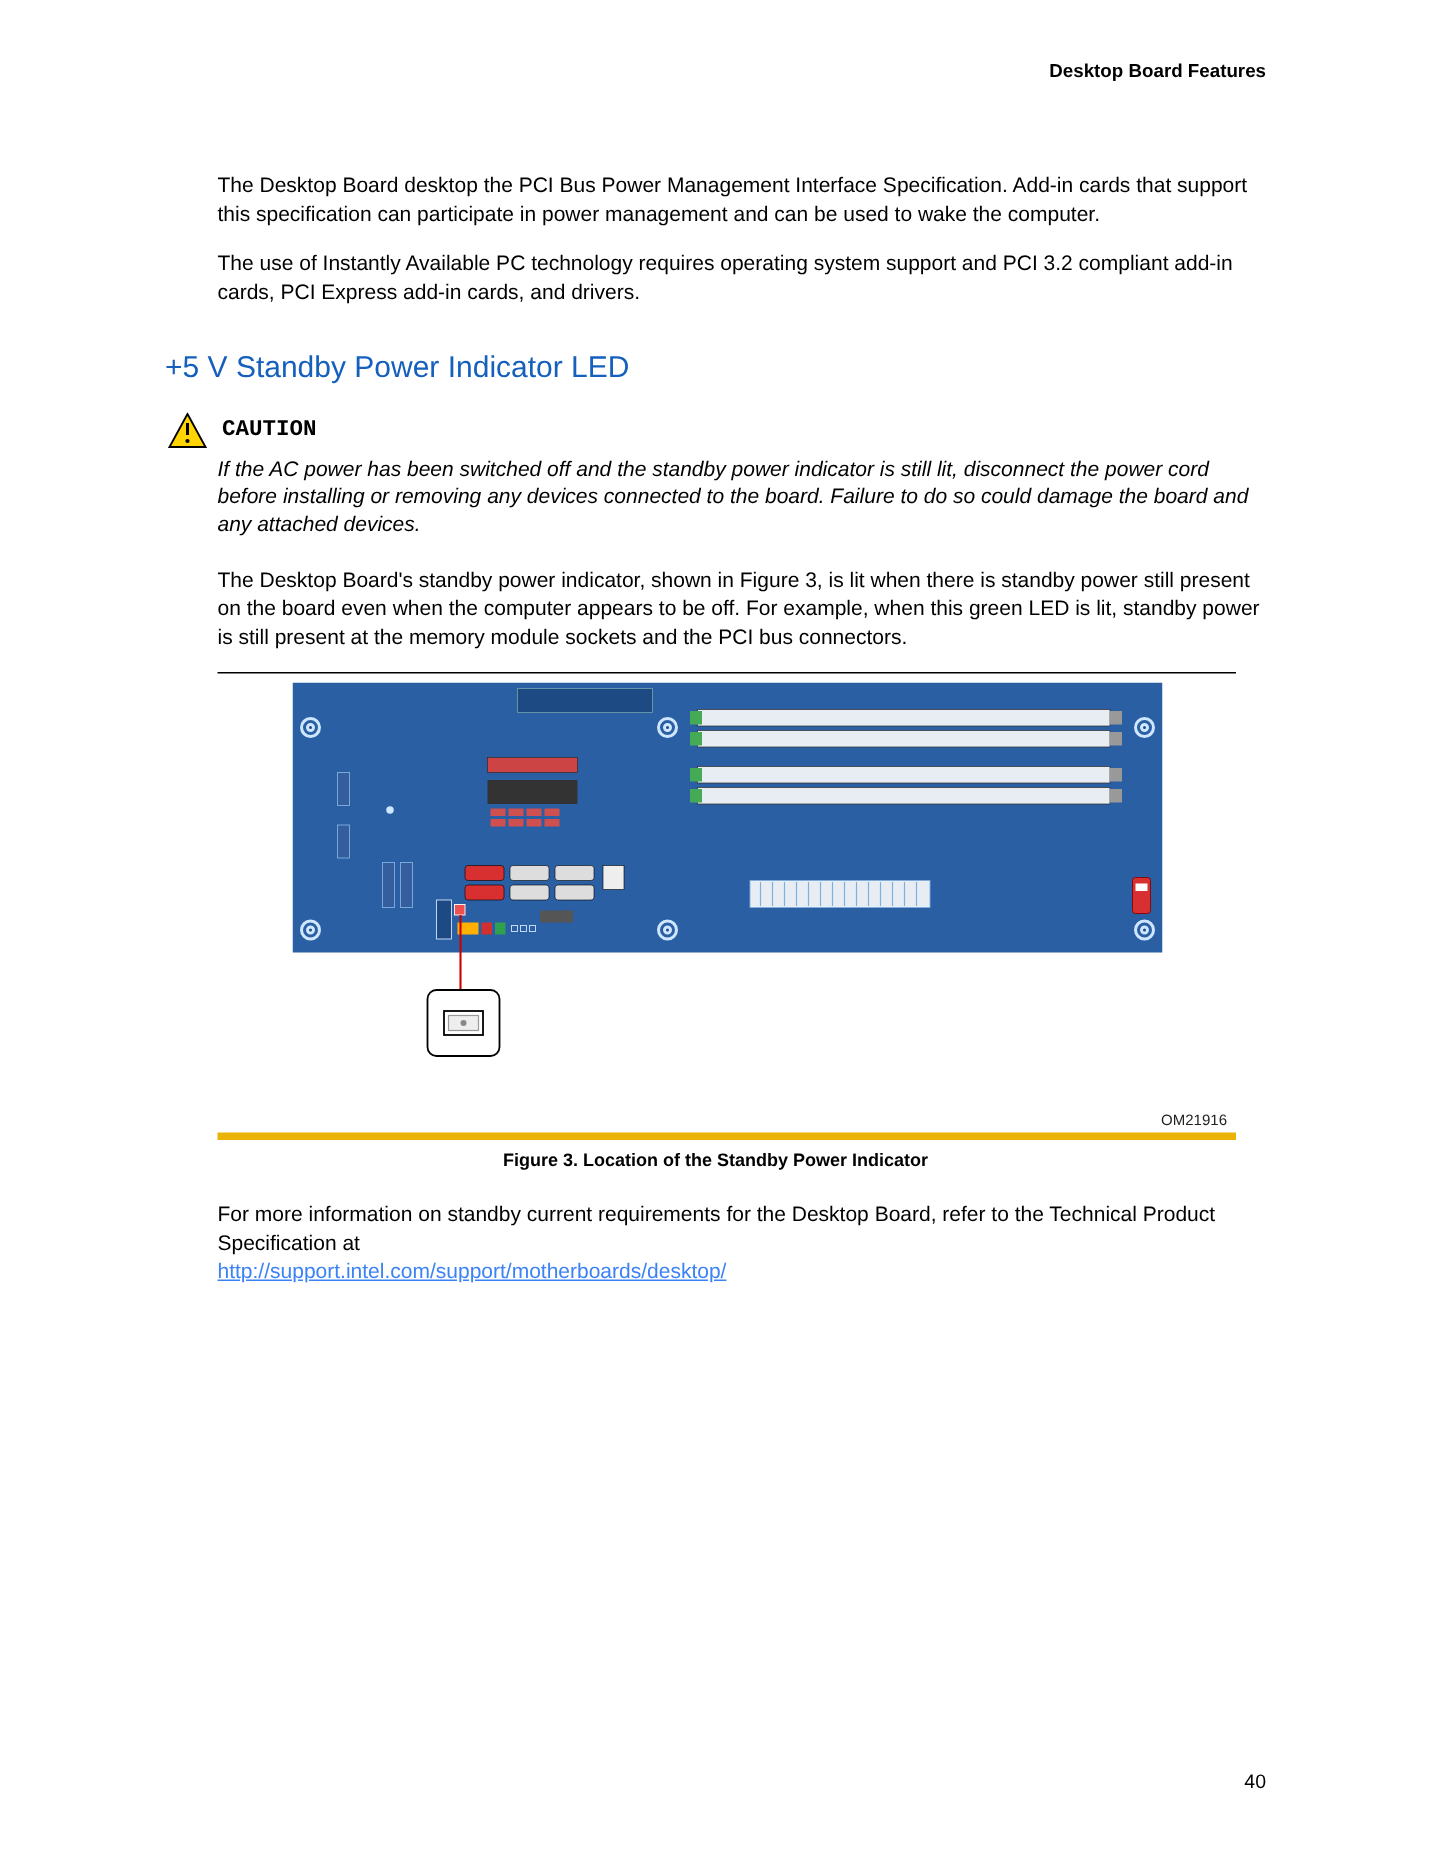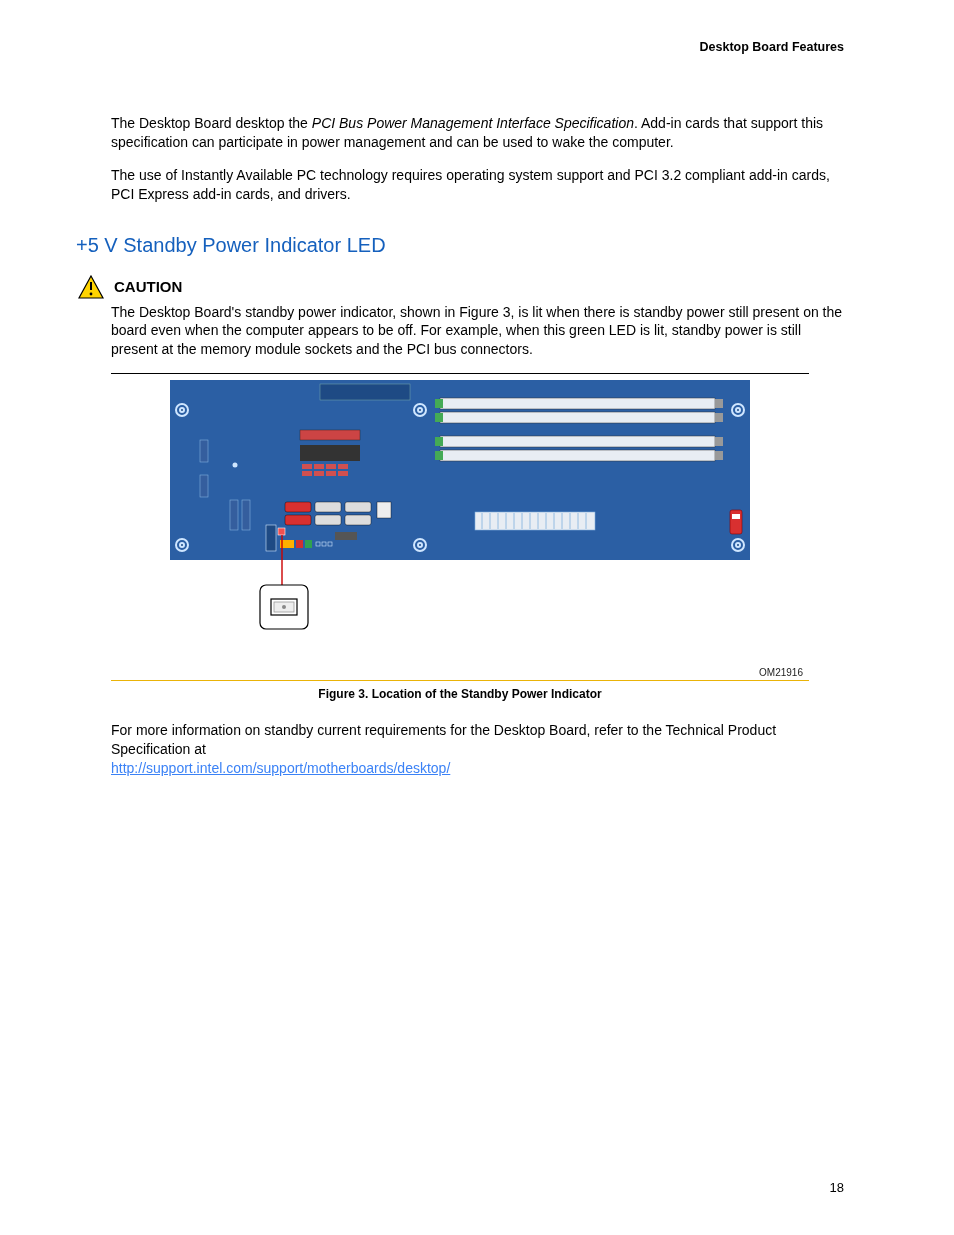--- a/index.html
+++ b/index.html
@@ -5,62 +5,63 @@
   body {
     margin: 0;
     padding: 0;
     font-family: Verdana, Geneva, sans-serif;
     font-size: 14px;
     color: #000;
     background: #fff;
     width: 954px;
   }
   .page {
-    padding: 40px 110px 40px 76px;
+    padding: 40px 110px 40px 110px;
     box-sizing: border-box;
     position: relative;
     min-height: 1235px;
   }
   .header-right {
     text-align: right;
     font-weight: bold;
     font-size: 12.5px;
     margin-bottom: 60px;
   }
   .para {
     margin: 0 0 14px 35px;
     line-height: 1.35;
   }
-  .italic { font-style: italic; }
+  .italic { }
   .h2 {
     color: #1560bd;
     font-weight: normal;
     font-size: 20px;
     margin: 30px 0 18px 0;
   }
   .caution-row {
     display: flex;
     align-items: center;
     margin: 0 0 4px 0;
   }
   .caution-row svg { flex: 0 0 auto; margin-right: 10px; margin-left:2px;}
   .caution-label {
     font-weight: bold;
     font-size: 15px;
+    font-family: Liberation Mono, monospace;
   }
   .caution-text {
     font-style: italic;
     margin-left: 35px;
     line-height: 1.35;
     margin-bottom: 18px;
   }
   .figure-wrap {
-    margin: 14px 35px 6px 35px;
+    margin: 14px 20px 6px 35px;
     border-top: 1px solid #000;
-    border-bottom: 1px solid #eab308;
+    border-bottom: 5px solid #eab308;
     padding: 6px 0 2px 0;
   }
   .board-svg-wrap { text-align: center; }
   .figure-ref {
     text-align: right;
     font-family: Arial, sans-serif;
     font-size: 10px;
     color: #222;
     padding-right: 6px;
     margin-top:4px;
@@ -98,20 +99,21 @@
   <div class="h2">+5 V Standby Power Indicator LED</div>
 
   <div class="caution-row">
     <svg width="26" height="24" viewBox="0 0 26 24">
       <polygon points="13,1 25,23 1,23" fill="#ffd400" stroke="#000" stroke-width="1.2"></polygon>
       <line x1="13" y1="7" x2="13" y2="15" stroke="#000" stroke-width="2"></line>
       <circle cx="13" cy="19" r="1.4" fill="#000"></circle>
     </svg>
     <span class="caution-label">CAUTION</span>
   </div>
+  <div class="caution-text">If the AC power has been switched off and the standby power indicator is still lit, disconnect the power cord before installing or removing any devices connected to the board.  Failure to do so could damage the board and any attached devices.</div>
 
   <p class="para">The Desktop Board's standby power indicator, shown in Figure 3, is lit when there is standby power still present on the board even when the computer appears to be off. For example, when this green LED is lit, standby power is still present at the memory module sockets and the PCI bus connectors.</p>
 
   <div class="figure-wrap">
     <div class="board-svg-wrap">
       <svg width="580" height="280" viewBox="0 0 580 280">
 
         <rect x="0" y="0" width="580" height="180" fill="#2b5fa4"></rect>
 
         <rect x="150" y="4" width="90" height="16" fill="#1e4a84" stroke="#7aa" stroke-width="0.5"></rect>
@@ -223,15 +225,15 @@
     </div>
     <div class="figure-ref">OM21916</div>
   </div>
   <div class="figure-caption">Figure 3.  Location of the Standby Power Indicator</div>
 
   <p class="para">
     <span>For more information on standby current requirements for the Desktop Board, refer to the Technical Product Specification at</span><br>
     <a href="#" class="link">http://support.intel.com/support/motherboards/desktop/</a>
   </p>
 
-  <div class="page-number">18</div>
+  <div class="page-number">40</div>
 
 </div>
 
 </body></html>

